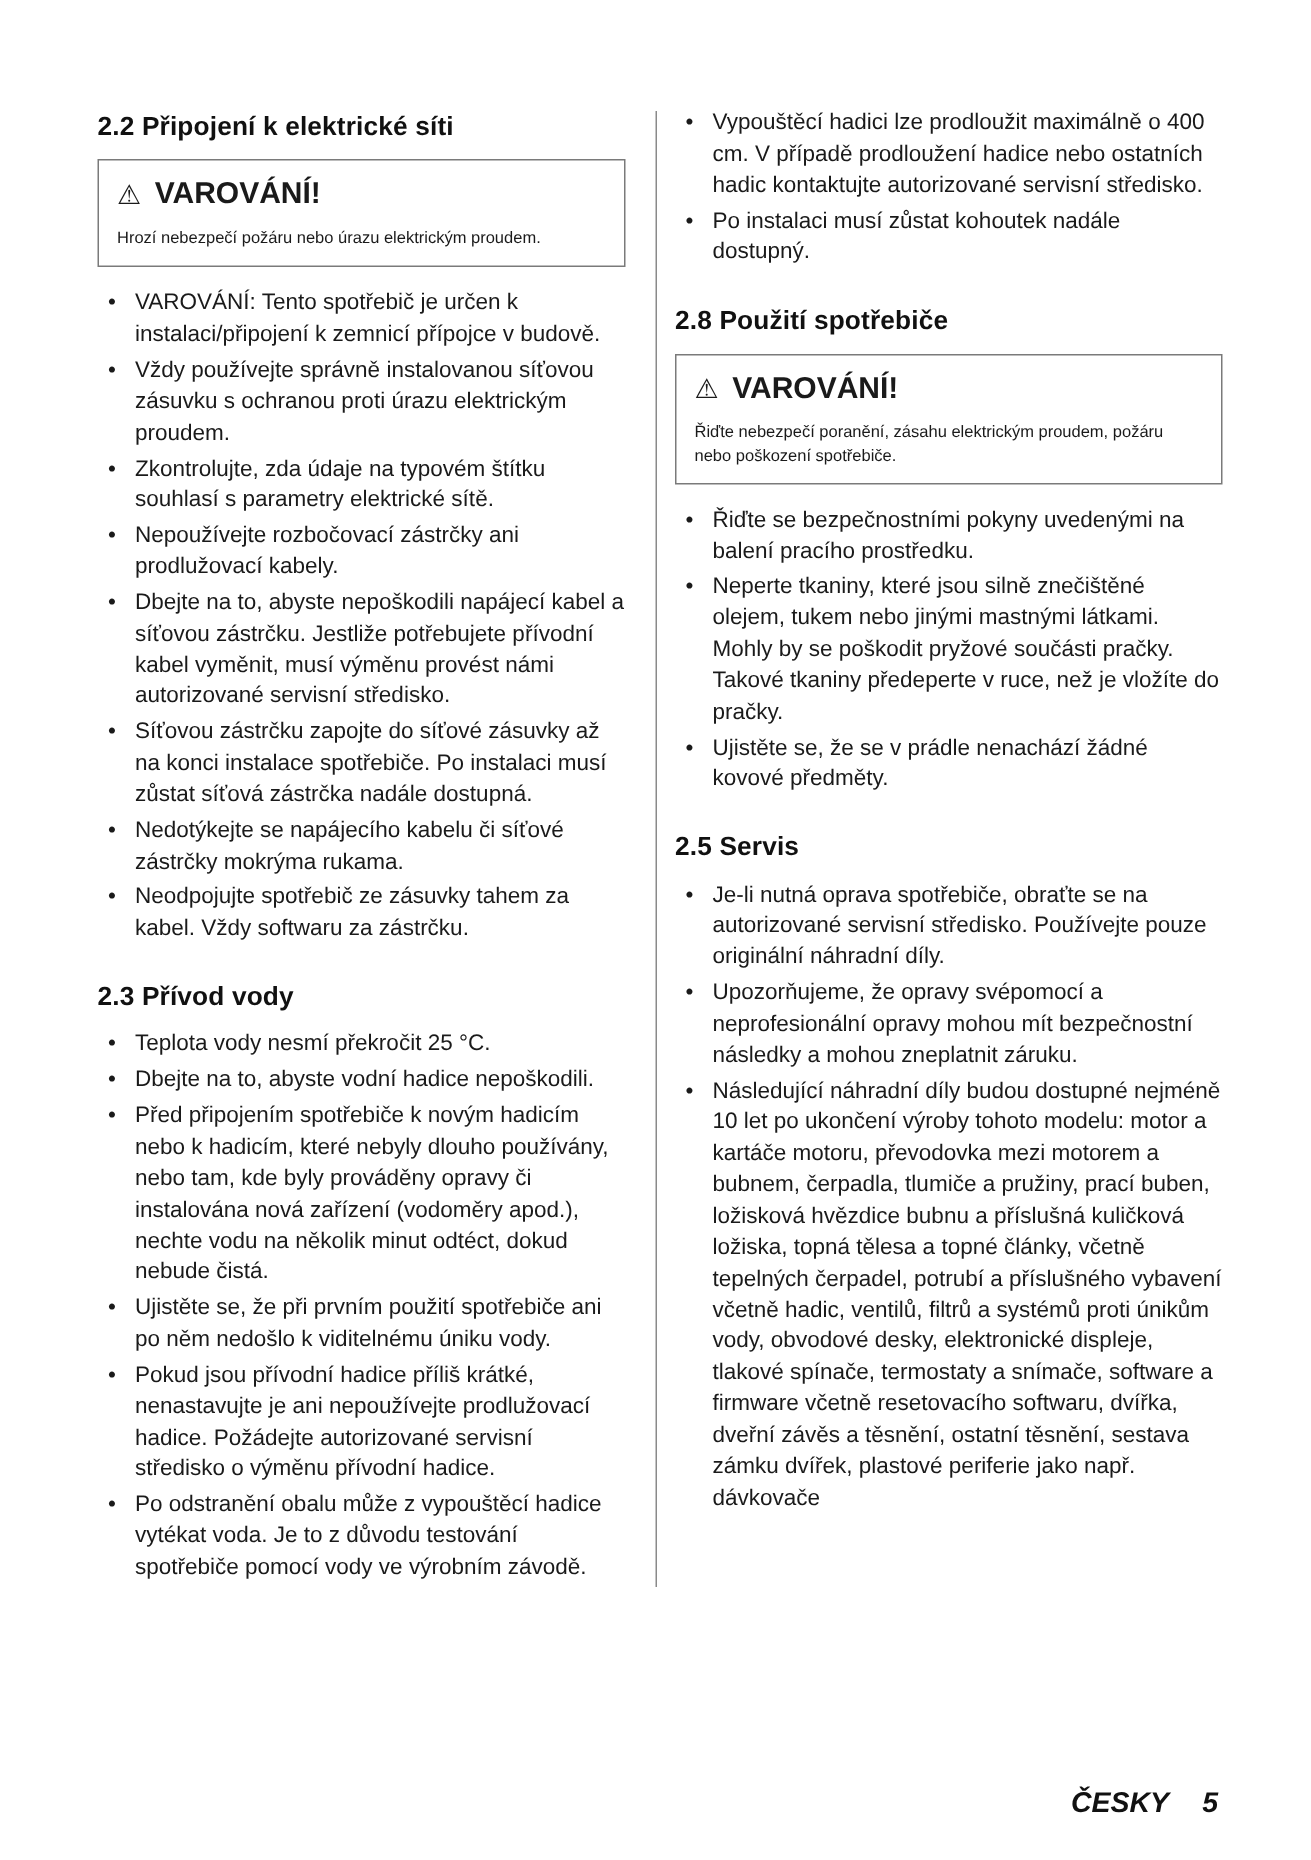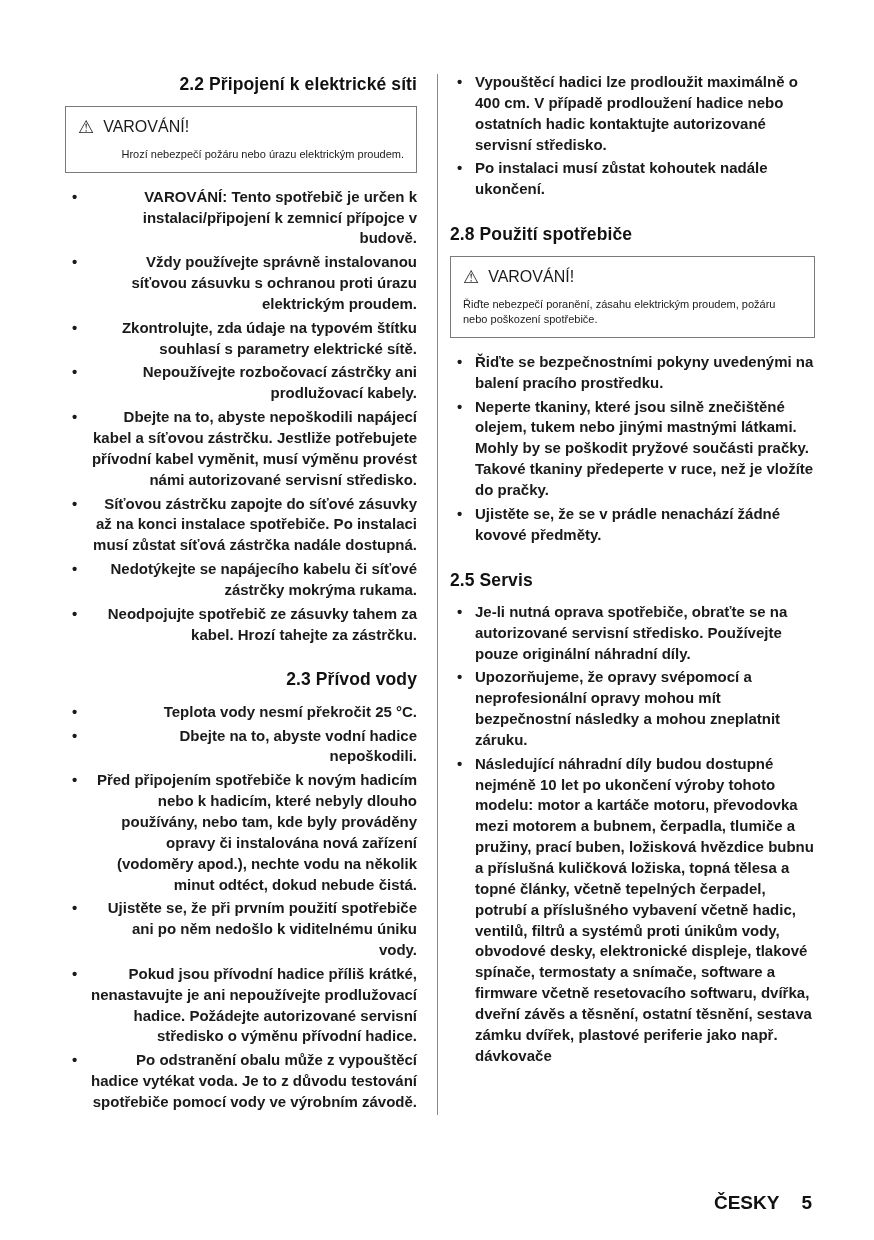--- a/index.html
+++ b/index.html
@@ -22,21 +22,21 @@
     overflow: hidden;
   }
   .columns {
     display: flex;
     align-items: stretch;
   }
   .col {
     font-size: 15px;
     line-height: 1.39;
   }
-  .col-left { width: 352px; text-align: right; }
+  .col-left { width: 352px; }
   .col-right { width: 365px; }
   .divider {
     width: 1px;
     background: #8a8a8a;
     margin: 2px 12px 6px 20px;
     flex: 0 0 1px;
   }
   .col > :first-child { margin-top: 0 !important; }
 
   .section-heading {
@@ -57,33 +57,32 @@
     align-items: center;
     margin-bottom: 8px;
   }
   .warning-icon {
     font-size: 18px;
     line-height: 1;
     margin-right: 9px;
     color: #1a1a1a;
   }
   .warning-title {
-    font-weight: normal;
-    font-size: 16px;
+    font-weight: bold;
+    font-size: 20px;
   }
   .warning-text {
     font-size: 11px;
     line-height: 1.38;
   }
 
   .bullet-list {
     list-style: none;
     margin: 0 0 8px 0;
     padding: 0;
-    font-weight: bold;
   }
   .bullet-item {
     position: relative;
     padding-left: 25px;
     margin: 0 0 3px 0;
   }
   .bullet-item::before {
     content: "\2022";
     position: absolute;
     left: 7px;
@@ -91,20 +90,21 @@
     color: #1a1a1a;
   }
 
   .footer {
     position: absolute;
     right: 62px;
     bottom: 26px;
     font-weight: bold;
     font-size: 19px;
     color: #111111;
+    font-style: italic;
   }
   .footer .page-number {
     margin-left: 22px;
   }
 </style>
 </head>
 <body>
 
 <div class="page">
   <div class="columns">
@@ -118,37 +118,37 @@
           <div class="warning-text">Hrozí nebezpečí požáru nebo úrazu elektrickým proudem.</div>
         </div>
         <ul class="bullet-list">
           <li class="bullet-item">VAROVÁNÍ: Tento spotřebič je určen k instalaci/připojení k zemnicí přípojce v budově.</li>
           <li class="bullet-item">Vždy používejte správně instalovanou síťovou zásuvku s ochranou proti úrazu elektrickým proudem.</li>
           <li class="bullet-item">Zkontrolujte, zda údaje na typovém štítku souhlasí s parametry elektrické sítě.</li>
           <li class="bullet-item">Nepoužívejte rozbočovací zástrčky ani prodlužovací kabely.</li>
           <li class="bullet-item">Dbejte na to, abyste nepoškodili napájecí kabel a síťovou zástrčku. Jestliže potřebujete přívodní kabel vyměnit, musí výměnu provést námi autorizované servisní středisko.</li>
           <li class="bullet-item">Síťovou zástrčku zapojte do síťové zásuvky až na konci instalace spotřebiče. Po instalaci musí zůstat síťová zástrčka nadále dostupná.</li>
           <li class="bullet-item">Nedotýkejte se napájecího kabelu či síťové zástrčky mokrýma rukama.</li>
-          <li class="bullet-item">Neodpojujte spotřebič ze zásuvky tahem za kabel. Hrozí tahejte za zástrčku.</li>
+          <li class="bullet-item">Neodpojujte spotřebič ze zásuvky tahem za kabel. Vždy softwaru za zástrčku.</li>
         </ul>
         <h2 class="section-heading">2.3 Přívod vody</h2>
         <ul class="bullet-list">
           <li class="bullet-item">Teplota vody nesmí překročit 25 °C.</li>
           <li class="bullet-item">Dbejte na to, abyste vodní hadice nepoškodili.</li>
           <li class="bullet-item">Před připojením spotřebiče k novým hadicím nebo k hadicím, které nebyly dlouho používány, nebo tam, kde byly prováděny opravy či instalována nová zařízení (vodoměry apod.), nechte vodu na několik minut odtéct, dokud nebude čistá.</li>
           <li class="bullet-item">Ujistěte se, že při prvním použití spotřebiče ani po něm nedošlo k viditelnému úniku vody.</li>
           <li class="bullet-item">Pokud jsou přívodní hadice příliš krátké, nenastavujte je ani nepoužívejte prodlužovací hadice. Požádejte autorizované servisní středisko o výměnu přívodní hadice.</li>
           <li class="bullet-item">Po odstranění obalu může z vypouštěcí hadice vytékat voda. Je to z důvodu testování spotřebiče pomocí vody ve výrobním závodě.</li>
         </ul>
       </div>
     <div class="divider"></div>
     <div class="col col-right" id="col-right">
         <ul class="bullet-list">
           <li class="bullet-item">Vypouštěcí hadici lze prodloužit maximálně o 400 cm. V případě prodloužení hadice nebo ostatních hadic kontaktujte autorizované servisní středisko.</li>
-          <li class="bullet-item">Po instalaci musí zůstat kohoutek nadále ukončení.</li>
+          <li class="bullet-item">Po instalaci musí zůstat kohoutek nadále dostupný.</li>
         </ul>
         <h2 class="section-heading">2.8 Použití spotřebiče</h2>
         <div class="warning-box">
           <div class="warning-title-row">
             <span class="warning-icon">⚠</span>
             <span class="warning-title">VAROVÁNÍ!</span>
           </div>
           <div class="warning-text">Řiďte nebezpečí poranění, zásahu elektrickým proudem, požáru nebo poškození spotřebiče.</div>
         </div>
         <ul class="bullet-list">

